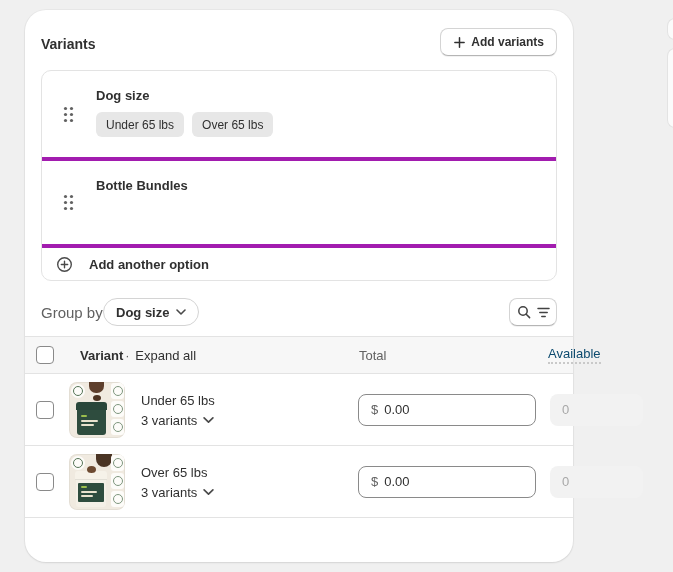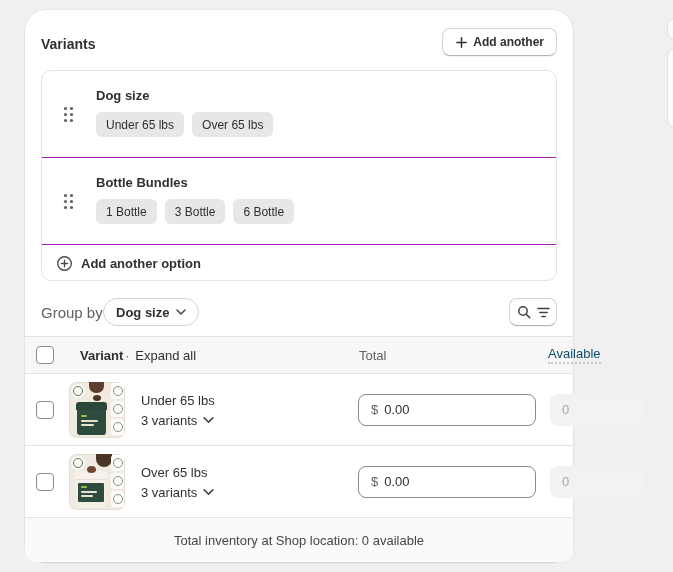--- a/index.html
+++ b/index.html
@@ -54,21 +54,21 @@
   
   .options-box {
     position: absolute; left: 16px; top: 60px; right: 16px;
     height: 211px;
     border: 1px solid #e3e3e3;
     border-radius: 10px;
     background: #fff;
     overflow: hidden;
   }
   .option-row { position: relative; height: 86px; }
-  .option-row + .option-row, .add-option-row { border-top: 1px solid #a21caf; }
+  .option-row + .option-row, .add-option-row { border-top: 4px solid #a21caf; }
   .drag-handle {
     position: absolute; left: 20px; top: 50%; transform: translateY(-50%);
     width: 12px; height: 18px; display: flex; align-items: center; justify-content: center;
     cursor: grab; color: #616161;
   }
   .option-name {
     position: absolute; left: 54px; top: 17px;
     font-size: 13px; font-weight: 650; color: #303030;
   }
   .chip-row {
@@ -76,21 +76,21 @@
     display: flex; gap: 8px;
   }
   .chip {
     height: 25px; display: inline-flex; align-items: center;
     padding: 0 10px;
     background: #e7e7e7; border-radius: 6px;
     font-size: 12px; color: #303030; white-space: nowrap;
   }
   .add-option-row {
     position: relative; height: 37px;
-    display: flex; align-items: center; gap: 8px;
+    display: flex; align-items: center; gap: 16px;
     padding-left: 14px;
     cursor: pointer;
   }
   .add-option-label { font-size: 13px; font-weight: 550; color: #303030; }
 
   
   .groupby-row { position: absolute; left: 16px; right: 16px; top: 288px; height: 28px; }
   .groupby-label {
     position: absolute; left: 0; top: 50%; transform: translateY(-50%);
     color: #616161; font-size: 15px;
@@ -215,21 +215,21 @@
 <div class="card">
 
   <div class="card-header">
     <div class="card-title">Variants</div>
     <button class="btn-secondary">
       <span class="icon">
         <svg width="13" height="13" viewBox="0 0 14 14">
             <path d="M7 2v10M2 7h10" stroke="#303030" stroke-width="1.6" stroke-linecap="round"></path>
           </svg>
       </span>
-      <span>Add another</span>
+      <span>Add variants</span>
     </button>
   </div>
 
   <div class="options-box">
 
     <div class="option-row">
       <span class="drag-handle">
         <svg width="11" height="17" viewBox="0 0 11 17">
           <g fill="#616161">
             <circle cx="2.5" cy="2.5" r="1.6"></circle>
@@ -255,25 +255,20 @@
             <circle cx="2.5" cy="2.5" r="1.6"></circle>
               <circle cx="8.5" cy="2.5" r="1.6"></circle>
             <circle cx="2.5" cy="8.5" r="1.6"></circle>
               <circle cx="8.5" cy="8.5" r="1.6"></circle>
             <circle cx="2.5" cy="14.5" r="1.6"></circle>
               <circle cx="8.5" cy="14.5" r="1.6"></circle>
           </g>
         </svg>
       </span>
       <div class="option-name">Bottle Bundles</div>
-      <div class="chip-row">
-        <span class="chip">1 Bottle</span>
-        <span class="chip">3 Bottle</span>
-        <span class="chip">6 Bottle</span>
-      </div>
     </div>
 
     <div class="add-option-row">
       <span class="icon">
         <svg width="17" height="17" viewBox="0 0 16 16">
           <circle cx="8" cy="8" r="6.4" fill="none" stroke="#4a4a4a" stroke-width="1.3"></circle>
           <path d="M8 5v6M5 8h6" stroke="#4a4a4a" stroke-width="1.3" stroke-linecap="round"></path>
         </svg>
       </span>
       <span class="add-option-label">Add another option</span>
@@ -388,18 +383,15 @@
           </span>
         </div>
       </div>
       <div class="price-field">
         <span class="price-prefix">$</span>
         <input class="price-input" value="0.00" style="">
       </div>
       <input class="avail-field" disabled="" value="0" style="">
     </div>
 
-    <div class="tfoot">
-      <span>Total inventory at Shop location: 0 available</span>
-    </div>
   </div>
 
 </div>
 
 </body></html>

